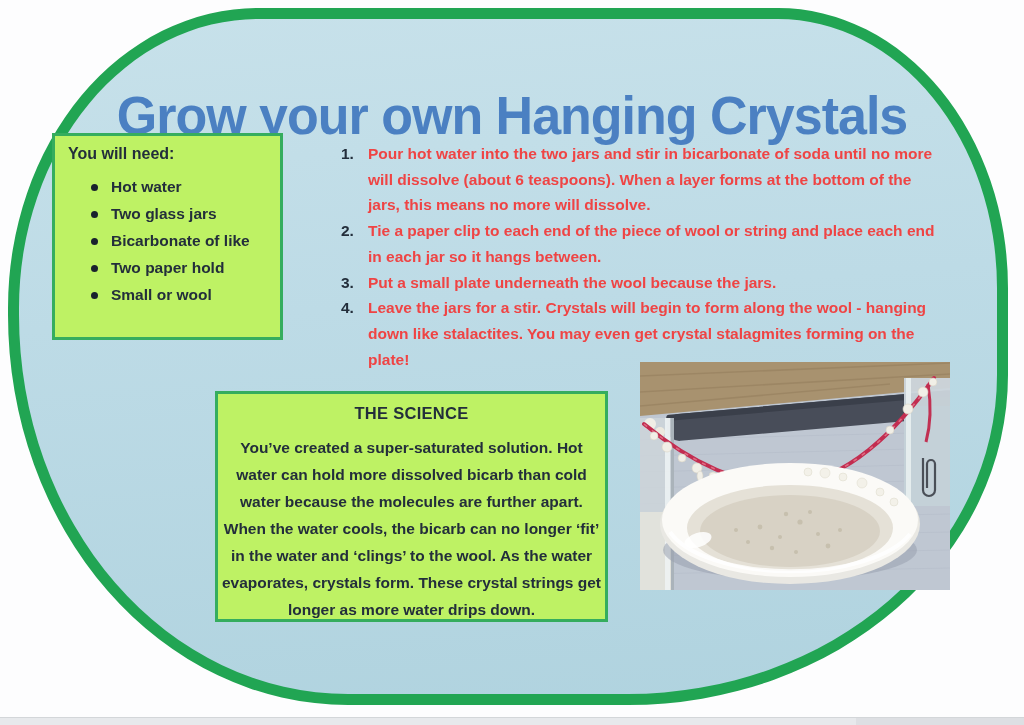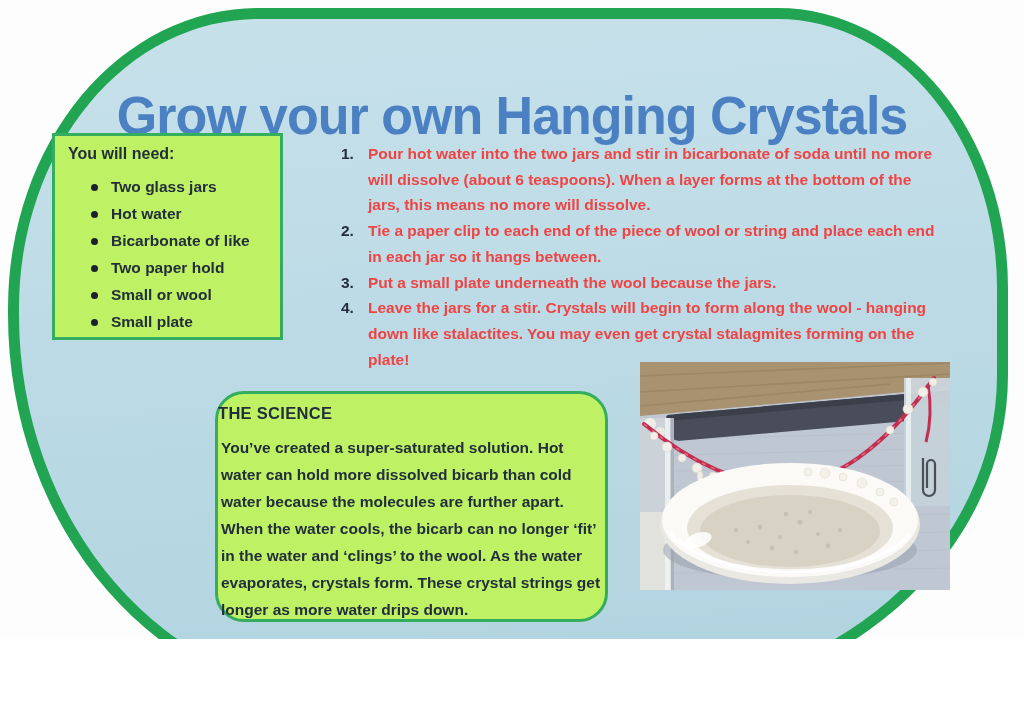--- a/index.html
+++ b/index.html
@@ -1,17 +1,17 @@
 <!DOCTYPE html>
 <html><head>
 <meta charset="utf-8">
 <style>
   html,body{margin:0;padding:0;background:#ffffff;}
   body{width:1024px;height:725px;overflow:hidden;font-family:"Liberation Sans",sans-serif;}
-  .canvas{position:relative;width:1024px;height:639px;background:#fdfdfe;overflow:hidden;text-decoration:underline;}
+  .canvas{position:relative;width:1024px;height:725px;background:#fdfdfe;overflow:hidden;text-decoration:underline;}
 
   
   .blob{
     position:absolute;left:8px;top:8px;width:1000px;height:697px;box-sizing:border-box;
     border:11px solid #21a553;
     border-radius:250px 230px 380px 340px / 300px 280px 330px 390px;
     background:linear-gradient(176deg,#c7e1ea 0%,#bddbe6 42%,#b0d3df 100%);
   }
 
   .title{
@@ -29,21 +29,21 @@
   .materials-list{list-style:none;margin:15px 0 0 0;padding:0 0 0 36px;}
   .materials-list li{display:flex;align-items:center;gap:13px;margin-bottom:9px;
     font-size:15.5px;font-weight:bold;}
   .bullet{width:7px;height:7px;border-radius:50%;background:#1a222d;flex:0 0 auto;}
 
   .instructions{position:absolute;left:341px;top:141px;width:594px;margin:0;padding:0;list-style:none;}
   .instructions li{display:flex;}
   .instr-num{flex:0 0 27px;font-size:15.5px;font-weight:bold;color:#232e3b;line-height:25.7px;}
   .instr-text{flex:1;font-size:15.5px;font-weight:bold;color:#ef4444;line-height:25.7px;}
 
-  .science-box{left:215px;top:391px;width:393px;height:231px;text-align:left;border-radius:29px;}
+  .science-box{left:215px;top:391px;width:393px;height:231px;text-align:center;}
   .science-heading{margin-top:10px;font-size:16.5px;font-weight:bold;letter-spacing:.3px;}
   .science-body{margin:11px 3px 0;font-size:15.5px;font-weight:bold;line-height:27px;}
 
   .photo{position:absolute;left:640px;top:362px;width:310px;height:228px;overflow:hidden;}
   .photo svg{display:block;}
 
   .footer-strip{position:absolute;left:0;top:717px;width:1024px;height:8px;
     background:#e7e9ec;border-top:1px solid #d3d6d9;}
   .footer-strip-shade{position:absolute;left:856px;top:0;width:168px;height:8px;background:#dddfe3;}
 </style>
@@ -55,47 +55,43 @@
   <div class="blob"></div>
 
   <h1 class="title">Grow your own Hanging Crystals</h1>
 
   <div class="panel materials-box">
     <div class="materials-heading">You will need:</div>
     <ul class="materials-list">
 
         <li>
           <span class="bullet"></span>
+          <span>Hot water</span>
+        </li>
+
+        <li>
+          <span class="bullet"></span>
           <span>Two glass jars</span>
         </li>
 
         <li>
           <span class="bullet"></span>
-          <span>Hot water</span>
-        </li>
-
-        <li>
-          <span class="bullet"></span>
           <span>Bicarbonate of like</span>
         </li>
 
         <li>
           <span class="bullet"></span>
           <span>Two paper hold</span>
         </li>
 
         <li>
           <span class="bullet"></span>
           <span>Small or wool</span>
         </li>
 
-        <li>
-          <span class="bullet"></span>
-          <span>Small plate</span>
-        </li>
       </ul>
   </div>
 
   <ol class="instructions">
 
       <li>
         <span class="instr-num">1.</span>
         <span class="instr-text">Pour hot water into the two jars and stir in bicarbonate of soda until no more will dissolve (about 6 teaspoons). When a layer forms at the bottom of the jars, this means no more will dissolve.</span>
       </li>
 

